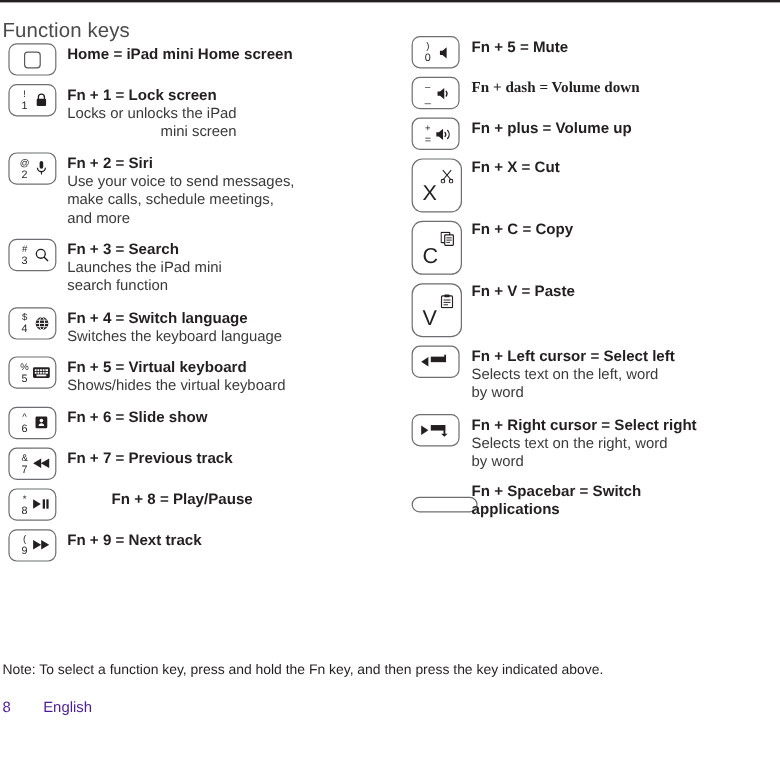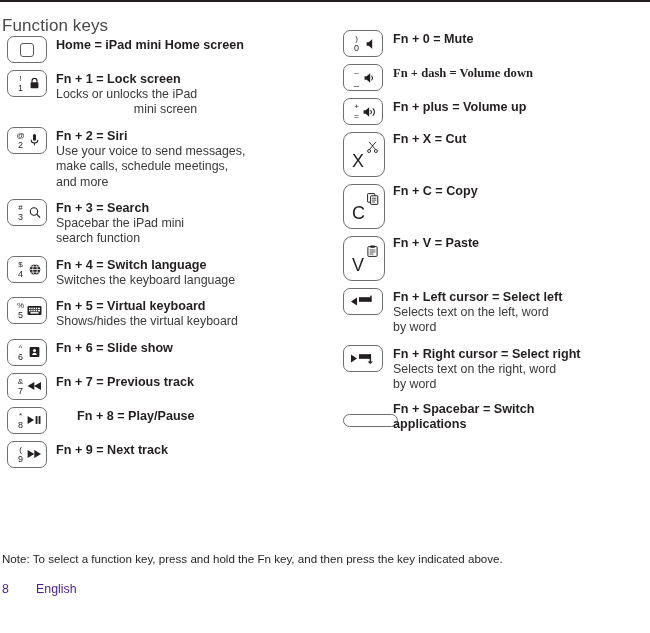--- a/index.html
+++ b/index.html
@@ -167,21 +167,21 @@
           <div class="keyicon">
             <svg width="12" height="12" viewBox="0 0 12 12">
               <circle cx="5" cy="5" r="3.7" fill="none" stroke="#231f20" stroke-width="1.1"></circle>
               <line x1="7.7" y1="7.7" x2="11" y2="11" stroke="#231f20" stroke-width="1.2"></line>
             </svg>
           </div>
         </div>
       </div>
       <div class="rowtext" style="left: 49px; top: 2px;">
         <div class="rt-title" style="white-space: nowrap;">Fn + 3 = Search</div>
-        <div class="rt-desc" style="white-space: pre;">Spacebar the iPad mini
+        <div class="rt-desc" style="white-space: pre;">Launches the iPad mini
 search function</div>
       </div>
     </div>
     <div class="row" style="top: 255.8px; left: 7px; width: 286px;">
       <div class="keyslot" style="top: 0px;">
         <div class="key small">
           <div class="legend">
             <span class="shift">$</span>
             <span class="base">4</span>
           </div>
@@ -281,21 +281,21 @@
           </div>
           <div class="keyicon">
             <svg width="15" height="9" viewBox="0 0 15 9">
               <polygon points="0.6,0.6 7,4.5 0.6,8.4" fill="#231f20"></polygon>
               <rect x="8.6" y="0.6" width="1.9" height="7.8" fill="#231f20"></rect>
               <rect x="11.6" y="0.6" width="1.9" height="7.8" fill="#231f20"></rect>
             </svg>
           </div>
         </div>
       </div>
-      <div class="rowtext" style="left: 42px; top: 2px; padding-left: 28px;">
+      <div class="rowtext" style="left: 58px; top: 2px; padding-left: 28px;">
         <div class="rt-title" style="white-space: nowrap;">Fn + 8 = Play/Pause</div>
       </div>
     </div>
     <div class="row" style="top: 440.6px; left: 7px; width: 286px;">
       <div class="keyslot" style="top: 0px;">
         <div class="key small">
           <div class="legend">
             <span class="shift">(</span>
             <span class="base">9</span>
           </div>
@@ -321,21 +321,21 @@
             <span class="base">0</span>
           </div>
           <div class="keyicon">
             <svg width="9" height="11" viewBox="0 0 9 11">
               <path d="M0.6 3.7h2.1L6.2 0.8v9.4L2.7 7.3H0.6z" fill="#231f20"></path>
             </svg>
           </div>
         </div>
       </div>
       <div class="rowtext" style="left: 50px; top: 2px;">
-        <div class="rt-title" style="white-space: nowrap;">Fn + 0 = Mute</div>
+        <div class="rt-title" style="white-space: nowrap;">Fn + 5 = Mute</div>
       </div>
     </div>
     <div class="row" style="top: 64px; left: 8px; width: 265px;">
       <div class="keyslot" style="top: 0px;">
         <div class="key small">
           <div class="legend">
             <span class="shift">–</span>
             <span class="base">_</span>
           </div>
           <div class="keyicon">

